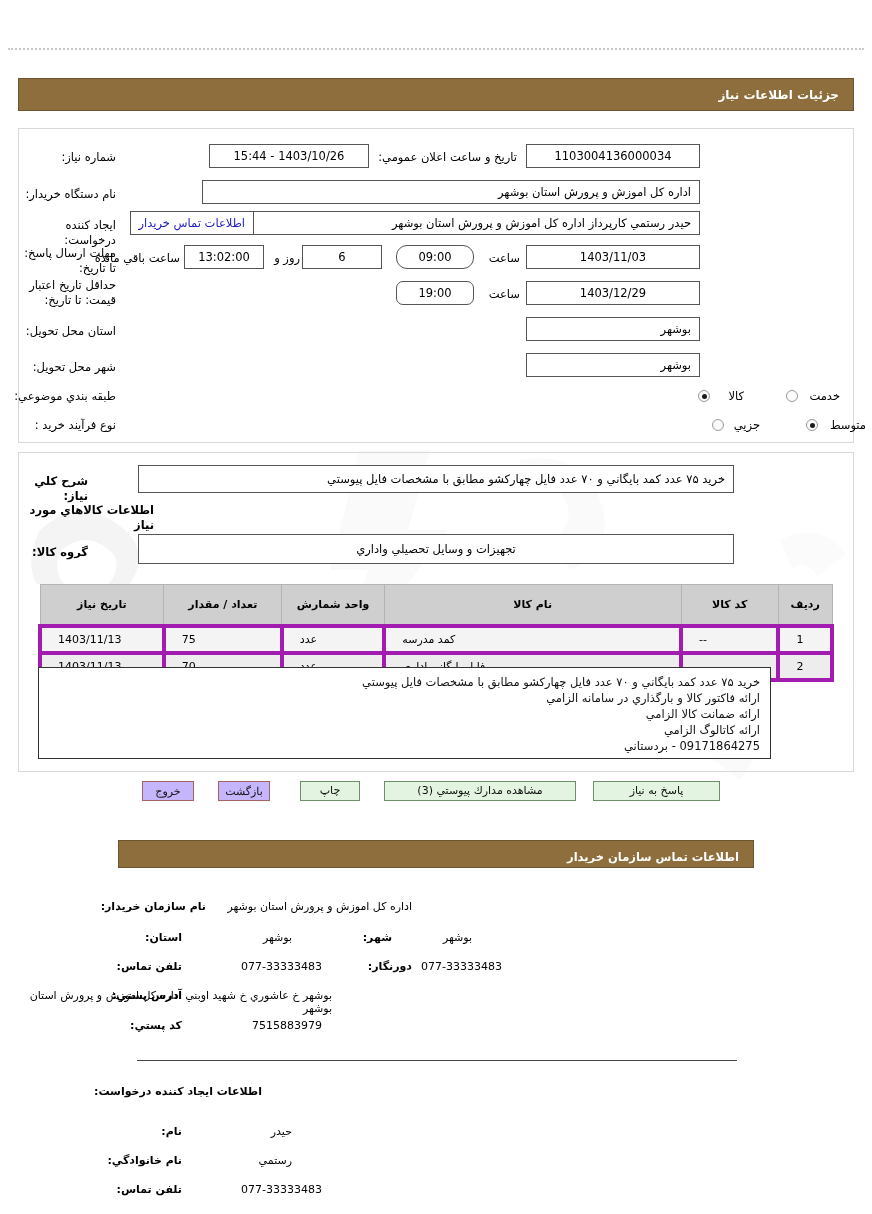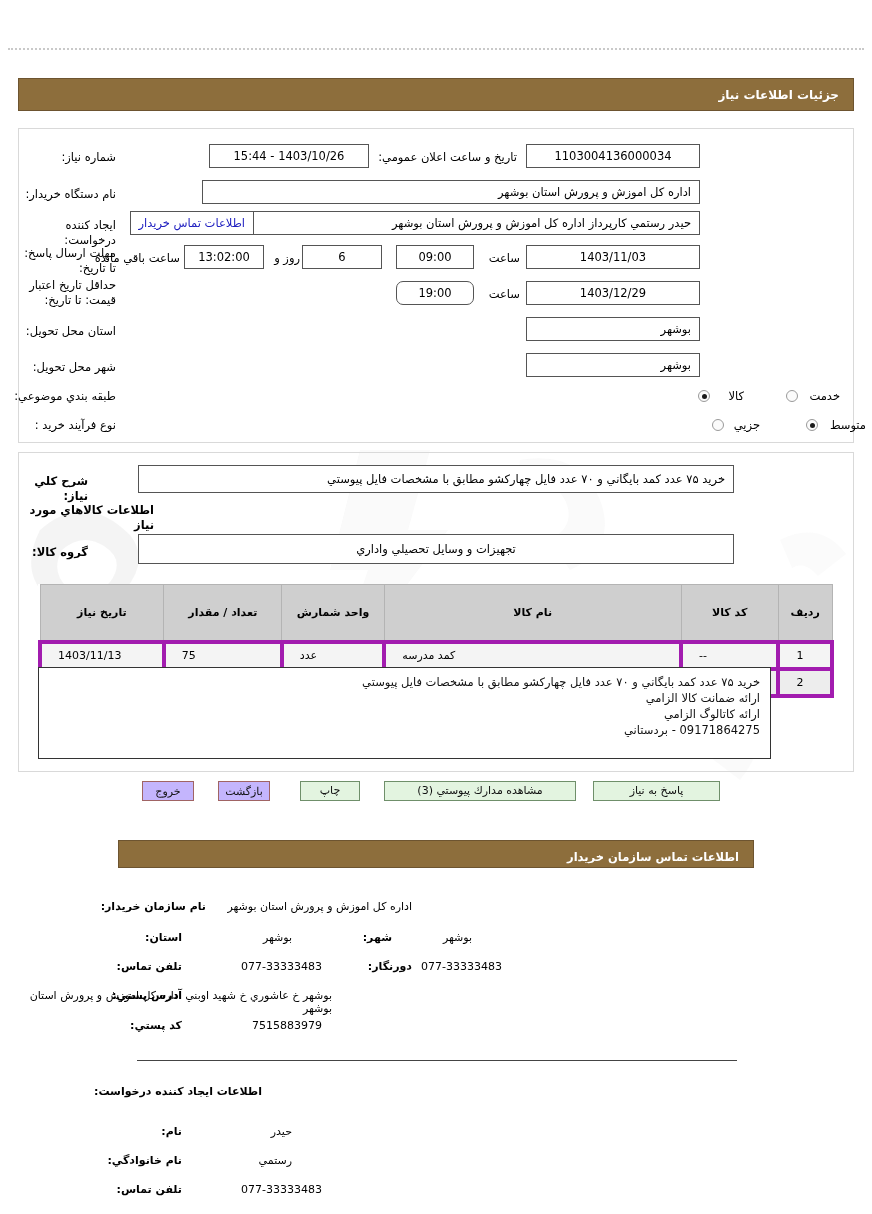--- a/index.html
+++ b/index.html
@@ -131,21 +131,21 @@
     left: 38px; top: 584px;
     width: 796px;
     border-collapse: collapse;
     font-size: 11px;
     background: #fff;
   }
   #items-table th {
     background: #cfcfcf;
     border: 1px solid #b4b4b4;
     font-weight: bold;
-    padding: 21px 4px;
+    padding: 13px 4px;
     text-align: center;
     color: #000;
     font-size: 11px;
   }
   #items-table td {
     border: 4px solid #a21caf;
     padding: 5px 16px;
     text-align: left;
     background: #f4f4f4;
     color: #000;
@@ -238,21 +238,21 @@
 
   <div class="lbl" style="right:756px; top:218px; width:100px;">ايجاد كننده درخواست:</div>
   <div class="fbox" style="right:172px; top:211px; width:498px;">حيدر رستمي كارپرداز اداره كل اموزش و پرورش استان بوشهر</div>
   <div class="fbox" style="right:618px; top:211px; width:124px; text-align:center;">
     <span class="link">اطلاعات تماس خريدار</span>
   </div>
 
   <div class="lbl" style="right:756px; top:246px; width:92px;">مهلت ارسال پاسخ: تا تاريخ:</div>
   <div class="fbox num" style="right:172px; top:245px; width:174px;">1403/11/03</div>
   <div class="lbl" style="right:352px; top:251px; width:30px;">ساعت</div>
-  <div class="fbox num" style="right:398px; top:245px; width:78px;">09:00</div>
+  <div class="fbox num" style="right:398px; top:245px; width:78px;border-radius:11px;">09:00</div>
   <div class="fbox num" style="right:490px; top:245px; width:80px;">6</div>
   <div class="lbl" style="right:572px; top:251px; width:34px;">روز و</div>
   <div class="fbox num" style="right:608px; top:245px; width:80px;">13:02:00</div>
   <div class="lbl" style="right:692px; top:251px; width:90px;">ساعت باقي مانده</div>
 
   <div class="lbl" style="right:756px; top:278px; width:92px;">حداقل تاريخ اعتبار قيمت: تا تاريخ:</div>
   <div class="fbox num" style="right:172px; top:281px; width:174px;">1403/12/29</div>
   <div class="lbl" style="right:352px; top:287px; width:30px;">ساعت</div>
   <div class="fbox num" style="right:398px; top:281px; width:78px;border-radius:7px;">19:00</div>
 
@@ -311,20 +311,21 @@
         <td>عدد</td>
         <td>70</td>
         <td>1403/11/13</td>
       </tr>
     </tbody>
   </table>
 
   <div id="notes-label">توضيحات خريدار:</div>
   <div id="notes-box">
     <div>خريد ۷۵ عدد كمد بايگاني و ۷۰ عدد فايل چهاركشو مطابق با مشخصات فايل پيوستي</div>
+    <div>ارائه فاكتور كالا و بارگذاري در سامانه الزامي</div>
     <div>ارائه ضمانت كالا الزامي</div>
     <div>ارائه كاتالوگ الزامي</div>
     <div>09171864275 - بردستاني</div>
   </div>
 
   <div class="btn green" style="right:152px; top:781px; width:127px;">پاسخ به نياز</div>
   <div class="btn green" style="right:296px; top:781px; width:192px;">مشاهده مدارك پيوستي (3)</div>
   <div class="btn green" style="right:512px; top:781px; width:60px;">چاپ</div>
   <div class="btn pink" style="right:602px; top:781px; width:52px;">بازگشت</div>
   <div class="btn pink" style="right:678px; top:781px; width:52px;">خروج</div>

